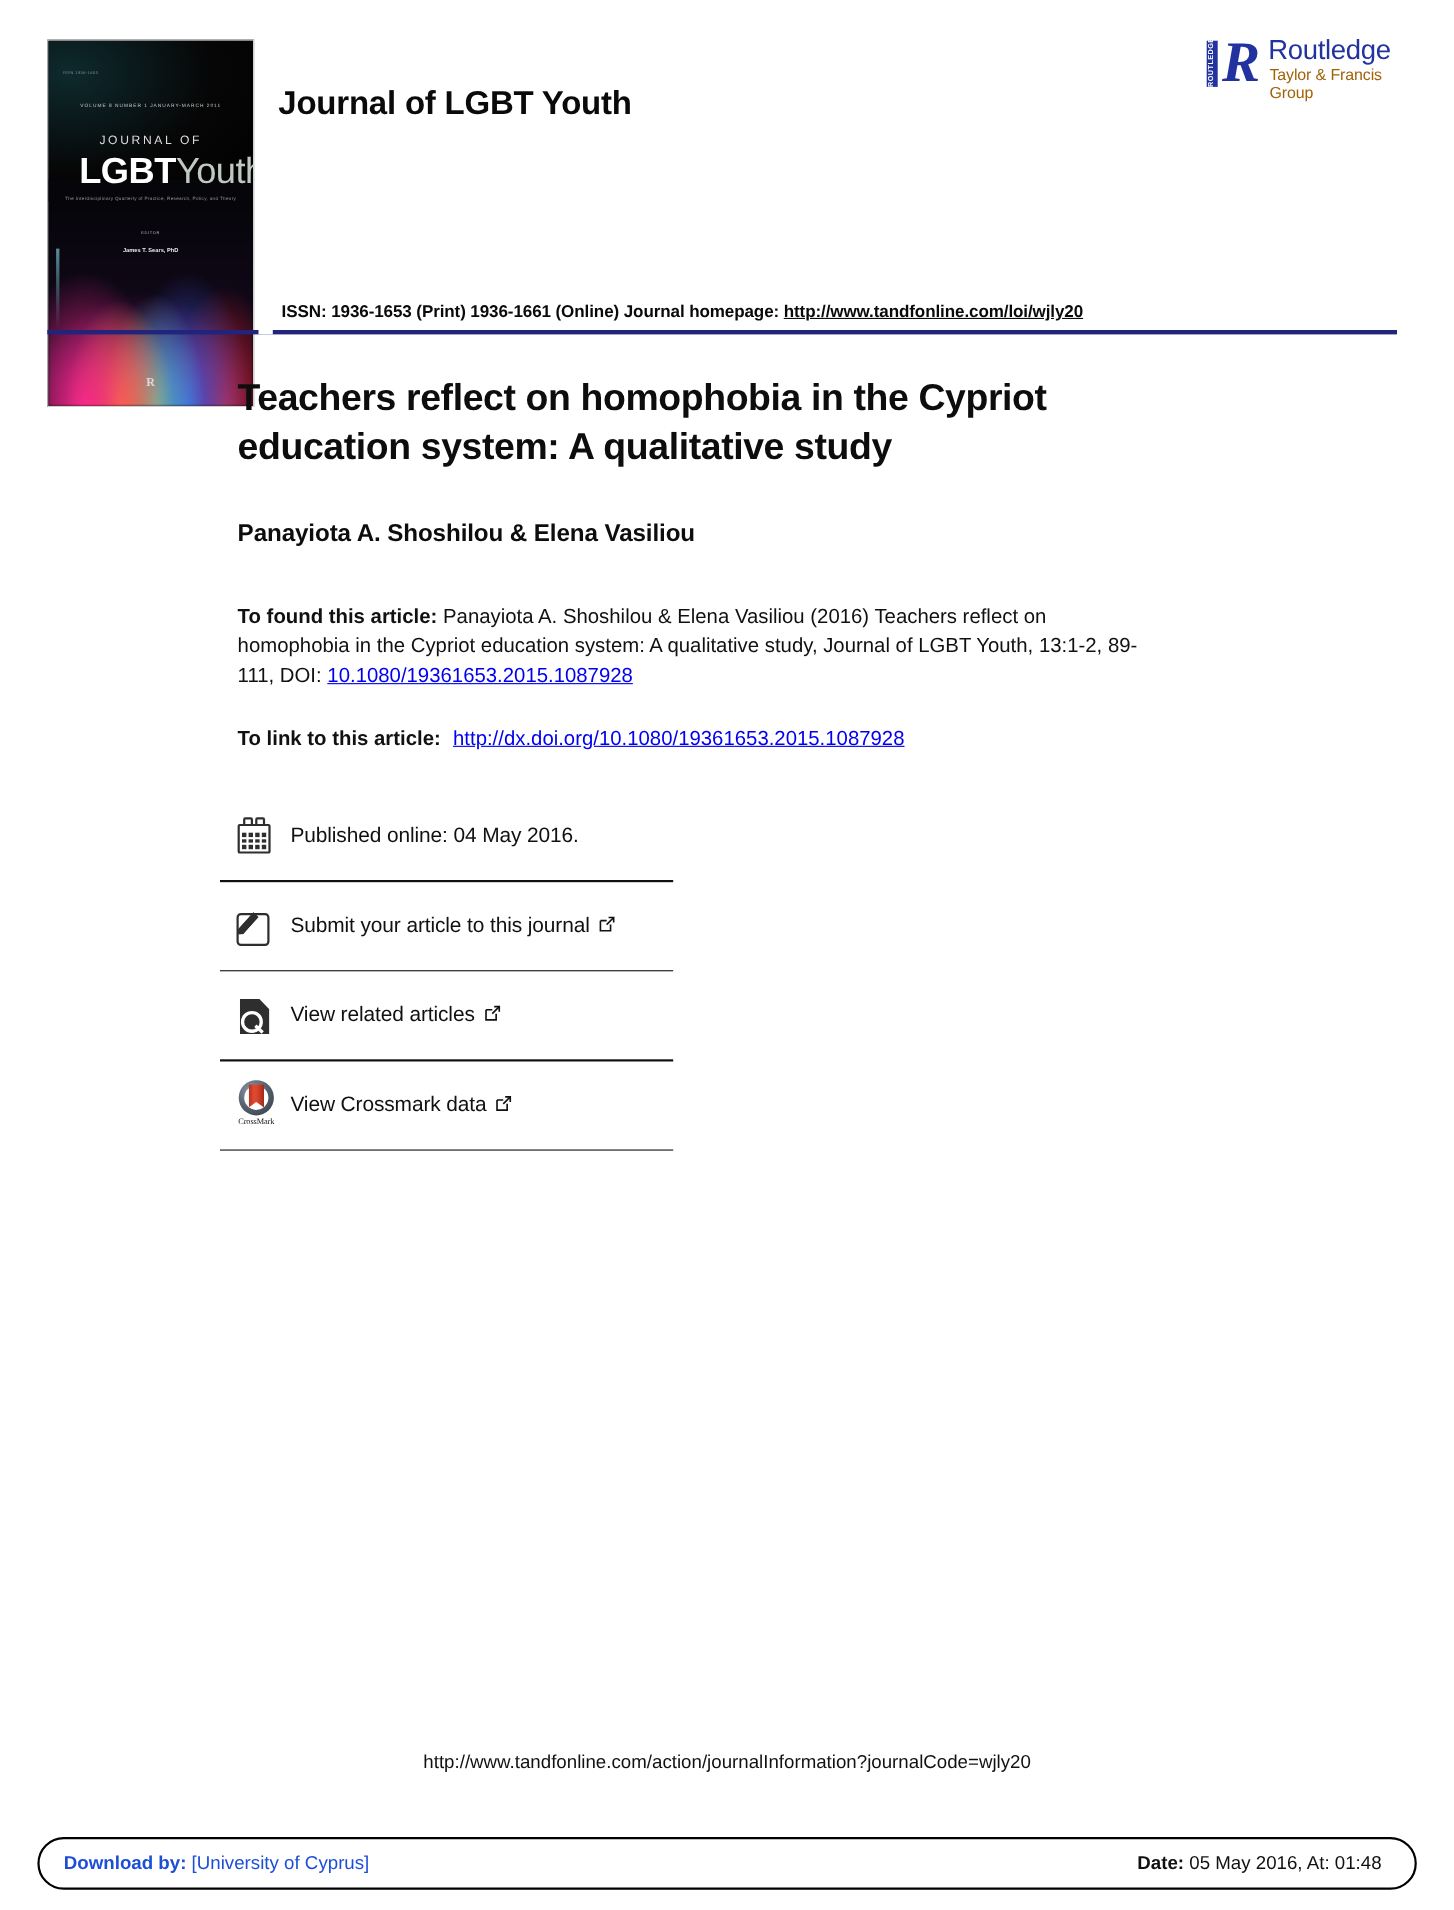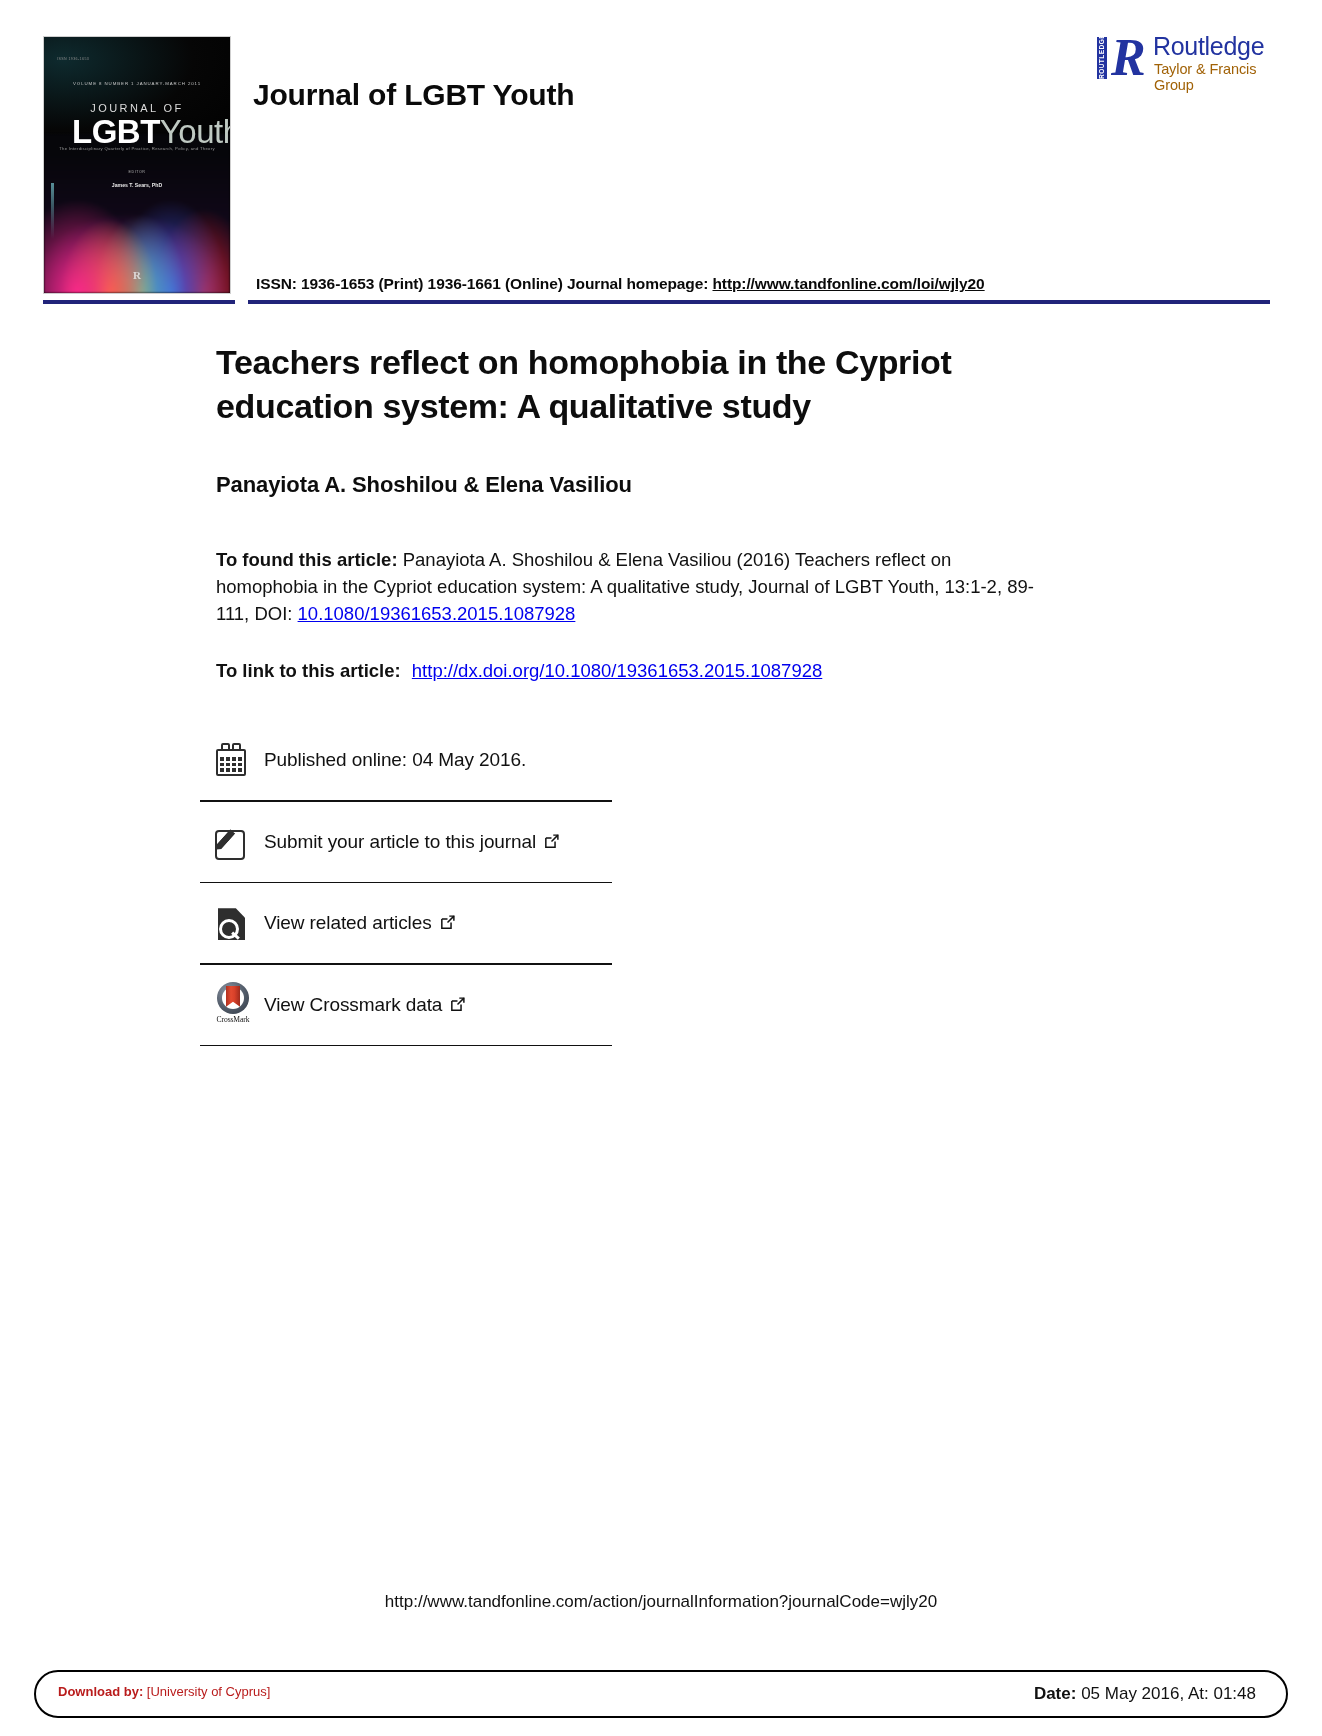--- a/index.html
+++ b/index.html
@@ -20,21 +20,21 @@
   .header {
     position: relative;
     height: 300px;
   }
 
   .cover-wrap {
     position: absolute;
     left: 43px;
     top: 36px;
     width: 188px;
-    height: 258px;
+    height: 334px;
     border-radius: 30px;
   }
   .cover {
     width: 100%;
     height: 100%;
     position: relative;
     overflow: hidden;
     background: #000;
     border: 1px solid #cfcfcf;
     box-sizing: border-box;
@@ -399,22 +399,22 @@
     top: 1670px;
     width: 1254px;
     height: 48px;
     border: 2.4px solid #000;
     border-radius: 24px;
     box-sizing: border-box;
   }
   .download-bar .left {
     position: absolute;
     left: 22px; top: 12px;
-    font-size: 13px;
-    color: #b91c1c;
+    font-size: 17px;
+    color: #1d4ed8;
   }
   .download-bar .right {
     position: absolute;
     right: 30px; top: 12px;
     font-size: 17px;
     color: #111;
   }
   .download-bar .lbl { font-weight: bold; }
 </style>
 </head>

